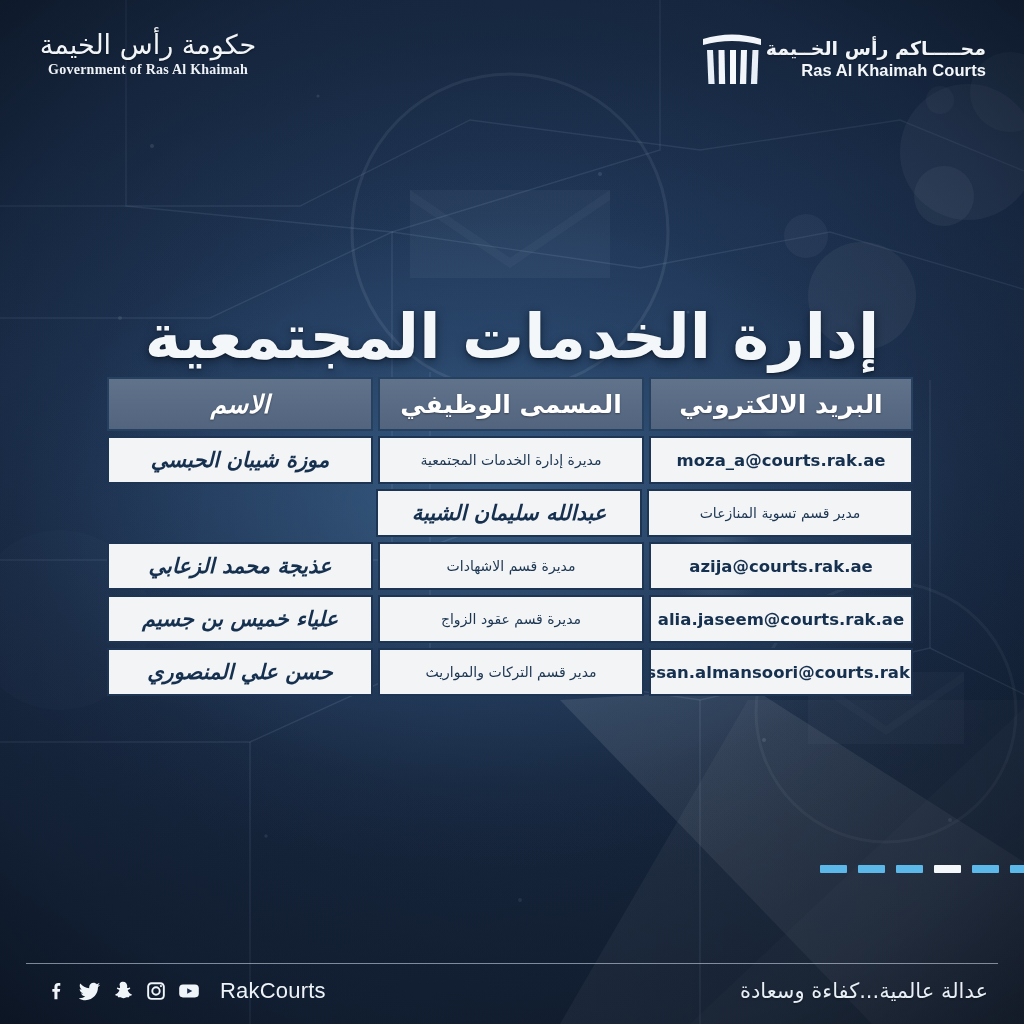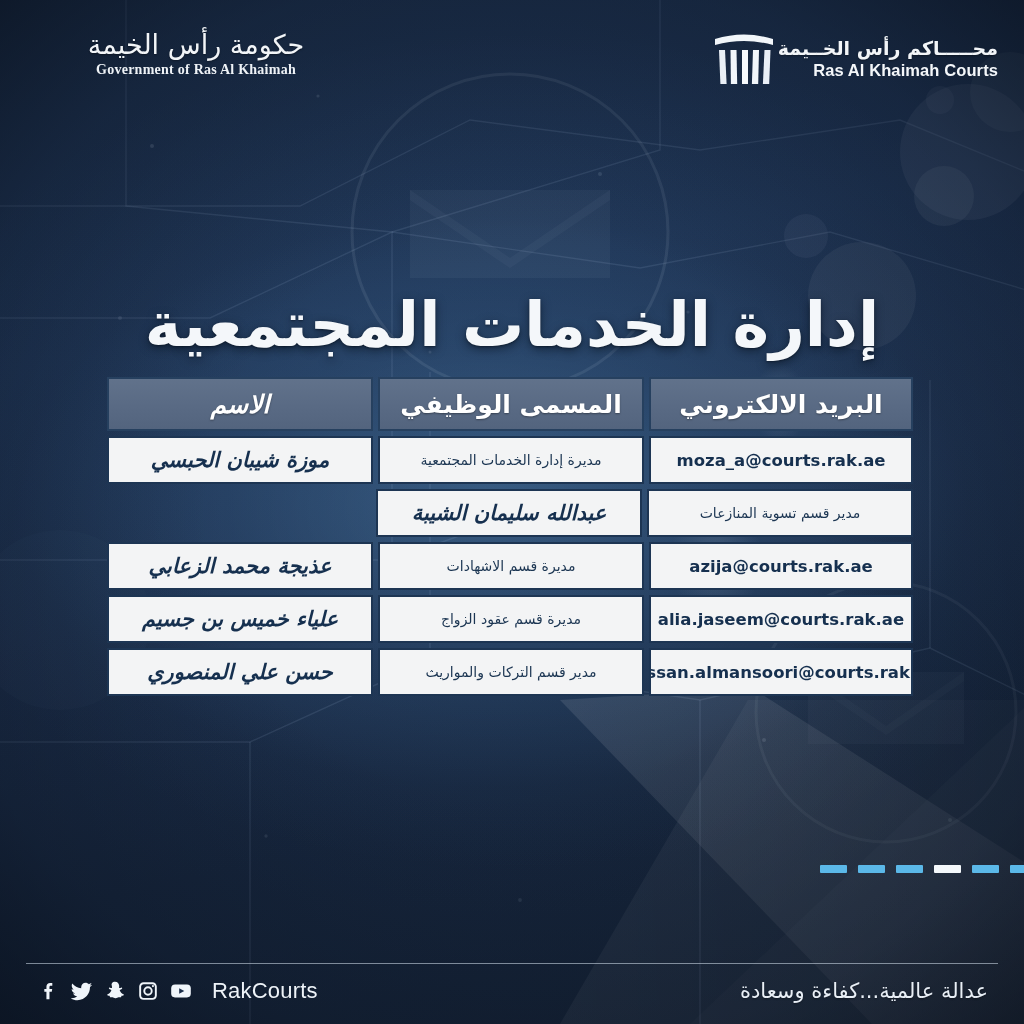--- a/index.html
+++ b/index.html
@@ -26,21 +26,21 @@
   
   .bg-layer { position: absolute; inset: 0; pointer-events: none; }
   .bg-svg { position: absolute; inset: 0; width: 1024px; height: 1024px; display: block; }
 
   .vignette {
     position: absolute; inset: 0;
     background: radial-gradient(ellipse 760px 700px at 50% 50%, rgba(0,0,0,0) 40%, rgba(8,16,28,0.30) 78%, rgba(6,12,22,0.62) 100%);
   }
 
   
-  .header { position: absolute; top: 0; left: 0; right: 0; height: 120px; margin-left: 48px; }
+  .header { position: absolute; top: 0; left: 0; right: 12px; height: 120px; }
 
   .logo-gov {
     position: absolute; top: 30px; left: 38px;
     text-align: center; width: 220px;
   }
   .logo-gov .ar {
     font-family: "DejaVu Sans", sans-serif;
     font-size: 27px; color: #f2f5f8; line-height: 1.08;
     letter-spacing: 0.5px;
     text-shadow: 0 1px 2px rgba(0,0,0,0.35);
@@ -64,21 +64,21 @@
   .logo-courts .en {
     font-family: "Liberation Sans", sans-serif;
     font-weight: bold; font-size: 16.5px; color: #f4f7fa;
     letter-spacing: 0.1px; direction: ltr; margin-top: 1px;
   }
   .pillars-icon { width: 62px; height: 58px; flex: 0 0 auto; }
 
   
   .page-title {
     position: absolute;
-    top: 248px; left: 0; right: 0;
+    top: 260px; left: 0; right: 0;
     text-align: center;
     font-size: 62px;
     font-weight: bold;
     color: #f4f7fa;
     letter-spacing: 1px;
     line-height: 1.12;
     text-shadow: 0 3px 10px rgba(5,14,26,0.55), 0 1px 2px rgba(5,14,26,0.5);
   }
 
   
@@ -130,21 +130,21 @@
   }
   .dash { width: 27px; height: 8px; background: #5bb8e8; border-radius: 1px; }
   .dash.active { background: #f4f8fb; }
 
   
   .footer-rule {
     position: absolute; left: 26px; right: 26px; top: 963px;
     height: 1px; background: rgba(215,228,240,0.55);
   }
   .footer {
-    position: absolute; left: 0; right: 0; top: 964px; height: 60px;
+    position: absolute; left: 8px; right: 0; top: 964px; height: 60px;
   }
   .social {
     position: absolute; top: 14px; left: 38px;
     display: flex; flex-direction: row; align-items: center; gap: 11px;
     direction: ltr;
   }
   .social .ico { width: 22px; height: 22px; display: block; }
   .social .handle {
     font-family: "Liberation Sans", sans-serif;
     font-size: 22px; color: #eef3f8; margin-left: 9px; letter-spacing: 0.2px;

